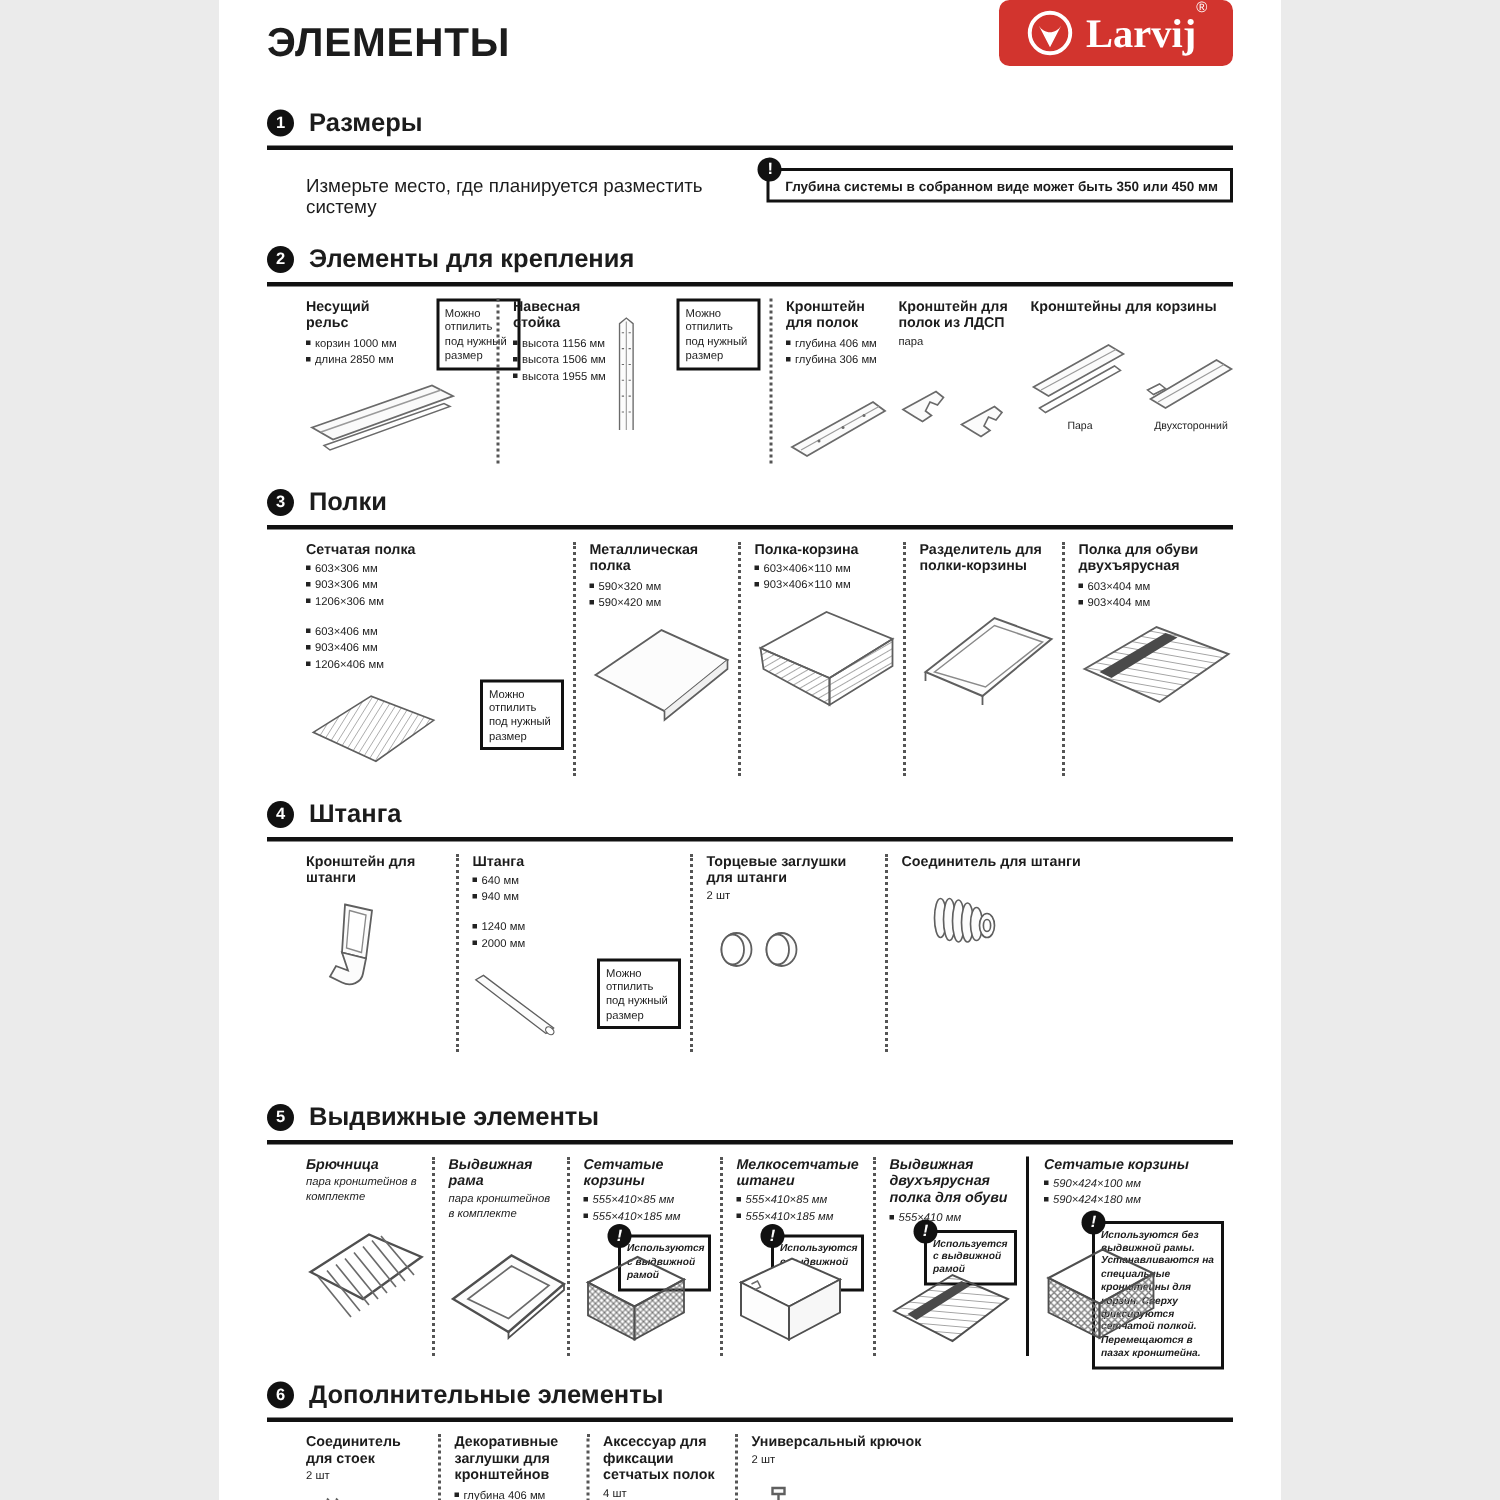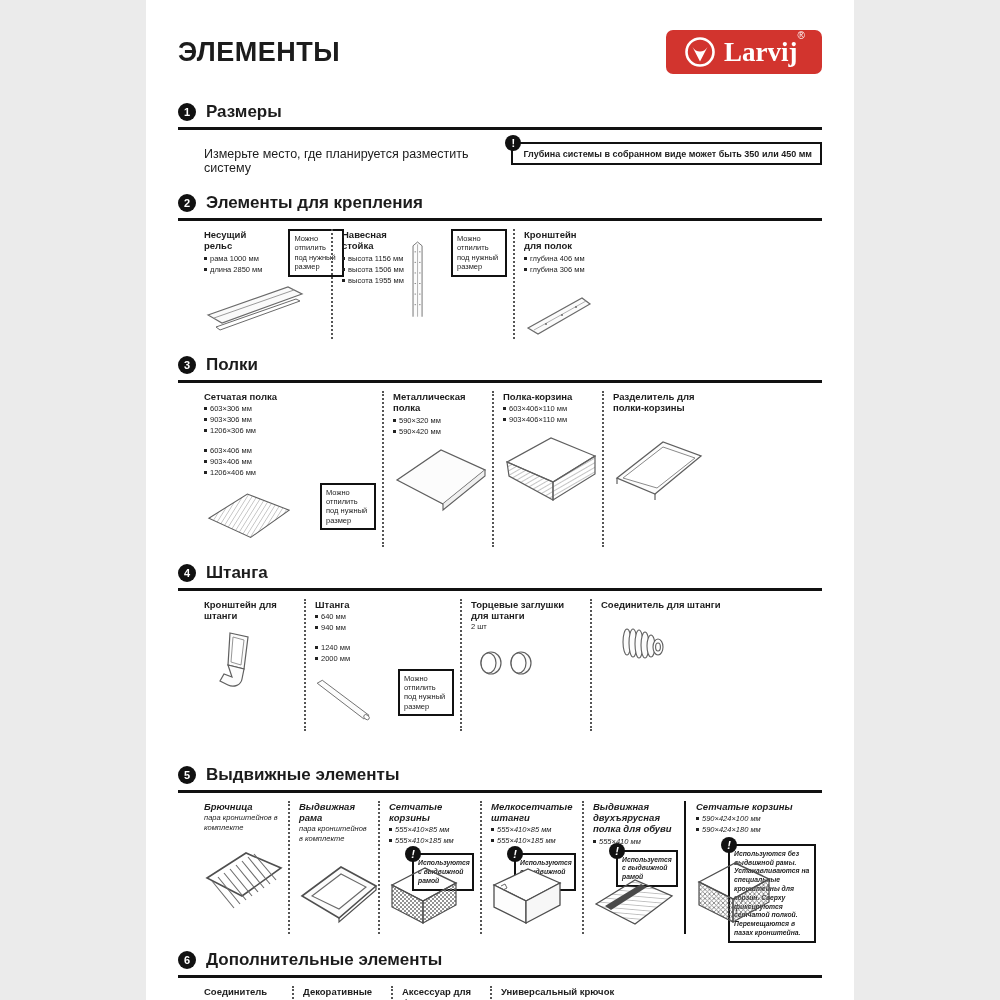--- a/index.html
+++ b/index.html
@@ -2,21 +2,21 @@
 <html><head>
 <meta charset="utf-8">
 <style>
   * { margin:0; padding:0; box-sizing:border-box; }
   html,body { width:1000px; height:1000px; overflow:hidden; background:#ebebeb;
               font-family:"Liberation Sans", sans-serif; color:#1c1c1c; }
   .sheet { position:absolute; left:146px; top:0; width:708px; height:1000px; background:#ffffff; }
   .inner { padding:0 32px; }
 
   
-  .masthead { display:flex; justify-content:space-between; align-items:center; padding-top:30px; }
+  .masthead { display:flex; justify-content:space-between; align-items:flex-end; }
   .page-title { font-size:27px; font-weight:bold; letter-spacing:0.5px; }
   .logo { background:#d2342e; border-radius:7px; width:156px; height:44px; display:flex;
           align-items:center; justify-content:center; gap:7px; }
   .logo-text { color:#fff; font-family:"Liberation Serif", serif; font-weight:bold; font-size:27px; line-height:1; }
   .logo-reg { color:#fff; font-size:10px; vertical-align:top; position:relative; top:-9px; font-family:"Liberation Sans",sans-serif;}
 
   
   .sec-head { display:flex; align-items:center; gap:10px; }
   .num { width:18px; height:18px; border-radius:50%; background:#111; color:#fff; font-weight:bold;
          font-size:11px; display:flex; align-items:center; justify-content:center; flex:0 0 18px; }
@@ -94,21 +94,21 @@
           <span class="num">2</span>
       <span class="sec-title">Элементы для крепления</span>
         </div>
     <div class="rule"></div>
     <div class="row row-s2">
       <div class="col" style="width:127px">
         <div class="flexline">
           <div style="width:62px">
             <div class="item-name">Несущий рельс</div>
             <div class="specs">
-                  <span class="spec">рама 1000 мм</span>
+                  <span class="spec">корзин 1000 мм</span>
                   <span class="spec">длина 2850 мм</span>
                 </div>
           </div>
           <div class="cutbox">Можно отпилить под нужный размер</div>
         </div>
         <svg width="108" height="56" viewBox="0 0 108 56">
           <polygon points="4,38 84,10 98,17 18,46" fill="#fafafa" stroke="#6a6a6a" stroke-width="1.2"></polygon>
           <line x1="10" y1="41" x2="90" y2="13" stroke="#9a9a9a" stroke-width="1"></line>
           <polygon points="12,50 92,22 96,24 16,53" fill="#fff" stroke="#6a6a6a" stroke-width="1"></polygon>
         </svg>
@@ -151,20 +151,51 @@
               <span class="spec">глубина 306 мм</span>
             </div>
         <svg width="72" height="48" viewBox="0 0 72 48" style="margin-top:12px">
           <polygon points="4,40 58,10 66,16 14,46" fill="#fbfbfb" stroke="#6a6a6a" stroke-width="1.2"></polygon>
           <line x1="10" y1="42" x2="62" y2="13" stroke="#9a9a9a" stroke-width="0.8"></line>
           <circle cx="22" cy="36" r="1" fill="#6a6a6a"></circle>
               <circle cx="38" cy="27" r="1" fill="#6a6a6a"></circle>
               <circle cx="52" cy="19" r="1" fill="#6a6a6a"></circle>
         </svg>
       </div>
+      <div class="col" style="width:88px">
+        <div class="item-name">Кронштейн для полок из ЛДСП</div>
+        <div class="sub">пара</div>
+        <svg width="82" height="46" viewBox="0 0 82 46" style="margin-top:14px">
+          <g fill="#fbfbfb" stroke="#6a6a6a" stroke-width="1.1">
+            <path d="M3 26 l22 -12 5 4 -4 5 -5 -2 -3 6 4 3 -6 4 -5 -3 z"></path>
+            <path d="M42 36 l22 -12 5 4 -4 5 -5 -2 -3 6 4 3 -6 4 -5 -3 z"></path>
+          </g>
+        </svg>
+      </div>
+      <div class="col" style="flex:1">
+        <div class="item-name">Кронштейны для корзины</div>
+        <div class="flexline" style="margin-top:16px; gap:10px">
+          <div>
+            <svg width="66" height="54" viewBox="0 0 66 54">
+              <polygon points="2,32 52,4 62,10 12,38" fill="#fbfbfb" stroke="#6a6a6a" stroke-width="1.1"></polygon>
+              <line x1="7" y1="34" x2="57" y2="7" stroke="#9a9a9a" stroke-width="0.8"></line>
+              <polygon points="6,46 56,18 60,21 10,49" fill="#fff" stroke="#6a6a6a" stroke-width="1"></polygon>
+            </svg>
+            <div class="caption">Пара</div>
+          </div>
+          <div>
+            <svg width="62" height="54" viewBox="0 0 62 54">
+              <polygon points="4,40 48,14 58,20 14,46" fill="#fbfbfb" stroke="#6a6a6a" stroke-width="1.1"></polygon>
+              <line x1="9" y1="42" x2="53" y2="17" stroke="#9a9a9a" stroke-width="0.8"></line>
+              <polygon points="2,34 10,30 14,33 6,37" fill="#fff" stroke="#6a6a6a" stroke-width="1"></polygon>
+            </svg>
+            <div class="caption">Двухсторонний</div>
+          </div>
+        </div>
+      </div>
     </div>
   </div>
 
   <div class="sec s3">
     <div class="sec-head">
           <span class="num">3</span>
       <span class="sec-title">Полки</span>
         </div>
     <div class="rule"></div>
     <div class="row row-s3">
@@ -222,20 +253,36 @@
           <polygon points="50,50 92,24 92,42 50,68" fill="url(#p2)" stroke="#5f5f5f" stroke-width="1.2"></polygon>
         </svg>
       </div>
       <div class="col sep" style="width:106px">
         <div class="item-name">Разделитель для полки-корзины</div>
         <svg width="92" height="68" viewBox="0 0 92 68" style="margin-top:22px">
           <polygon points="4,42 50,6 88,20 42,58" fill="#fdfdfd" stroke="#5f5f5f" stroke-width="1.3"></polygon>
           <polygon points="10,42 50,11 82,22 44,52" fill="#fff" stroke="#8a8a8a" stroke-width="1"></polygon>
           <line x1="4" y1="42" x2="4" y2="48" stroke="#5f5f5f" stroke-width="1.2"></line>
           <line x1="42" y1="58" x2="42" y2="64" stroke="#5f5f5f" stroke-width="1.2"></line>
+        </svg>
+      </div>
+      <div class="col sep" style="flex:1">
+        <div class="item-name">Полка для обуви двухъярусная</div>
+        <div class="specs">
+              <span class="spec">603×404 мм</span>
+              <span class="spec">903×404 мм</span>
+            </div>
+        <svg width="104" height="62" viewBox="0 0 104 62" style="margin-top:4px">
+          <defs>
+                <pattern id="p3" width="4.5" height="4.5" patternUnits="userSpaceOnUse" patternTransform="rotate(100)">
+                  <line x1="0" y1="0" x2="0" y2="4.5" stroke="#8a8a8a" stroke-width="1"></line>
+                </pattern>
+              </defs>
+          <polygon points="4,34 52,6 100,24 54,56" fill="url(#p3)" stroke="#5f5f5f" stroke-width="1.3"></polygon>
+          <polygon points="14,36 58,10 66,13 22,40" fill="#4a4a4a" stroke="none"></polygon>
         </svg>
       </div>
     </div>
   </div>
 
   <div class="sec s4">
     <div class="sec-head">
           <span class="num">4</span>
       <span class="sec-title">Штанга</span>
         </div>

